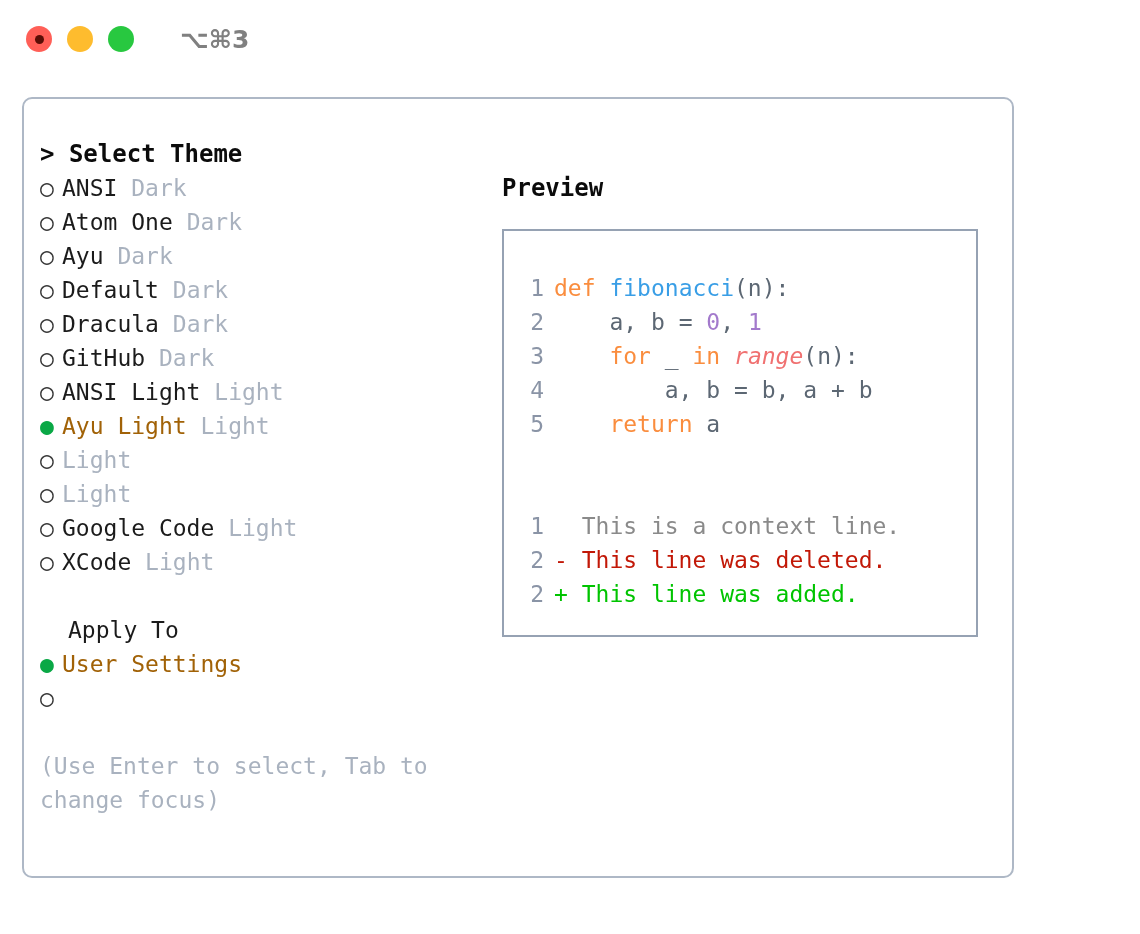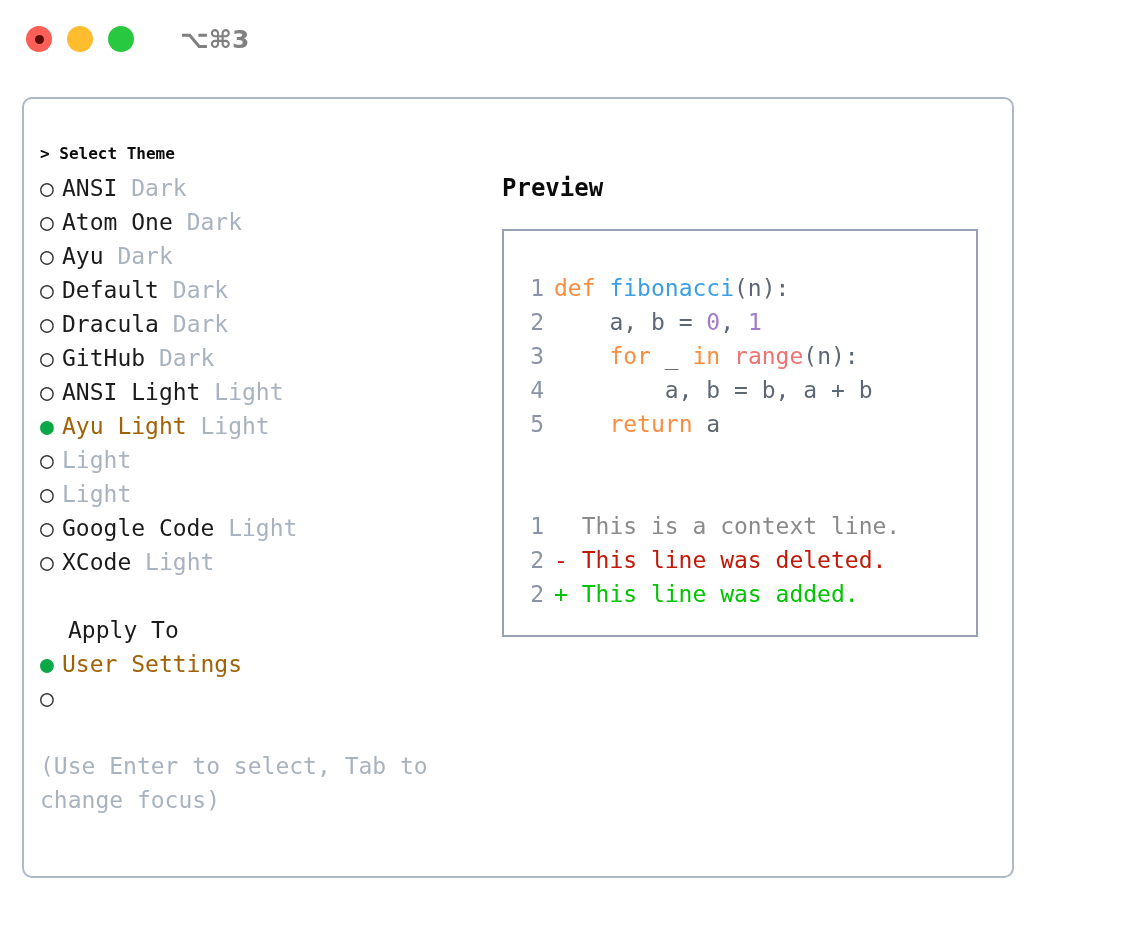--- a/index.html
+++ b/index.html
@@ -88,21 +88,21 @@
     width: 430px;
   }
   #preview-column {
     position: absolute;
     left: 478px;
     top: 38px;
     width: 500px;
   }
 
   .hdr {
-    font-size: 16px;
+    font-size: 24px;
     font-weight: 700;
     color: #0b0b0b;
     line-height: 34px;
     white-space: pre;
     font-family: "DejaVu Sans Mono", "Liberation Mono", monospace;
   }
 
   .theme-row {
     display: flex;
     align-items: baseline;
@@ -172,21 +172,21 @@
     width: 26px;
     flex: none;
     text-align: right;
     color: #8a94a6;
     margin-right: 10px;
   }
   .blank-line { height: 34px; }
 
   .tok-kw   { color: #fa8d3e; }
   .tok-fn   { color: #399ee6; }
-  .tok-blt  { color: #f07171; }
+  .tok-blt  { color: #f07171; font-style: italic; }
   .tok-num  { color: #a37acc; }
   .tok-pln  { color: #5c6773; }
   .tok-op   { color: #5c6773; }
 
   .diff-ctx { color: #8a8a8a; }
   .diff-del { color: #c21807; }
   .diff-add { color: #00c400; }
 </style>
 </head>
 <body>

